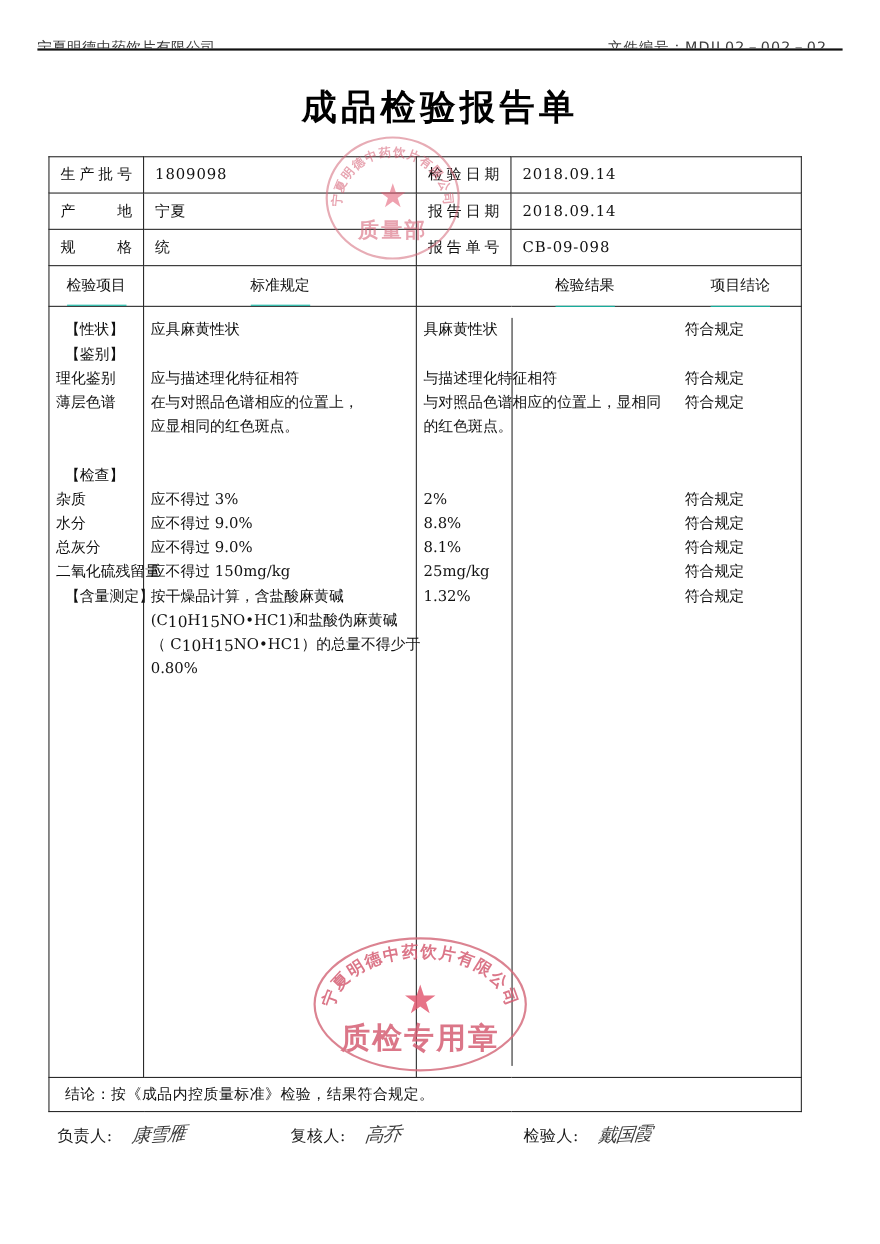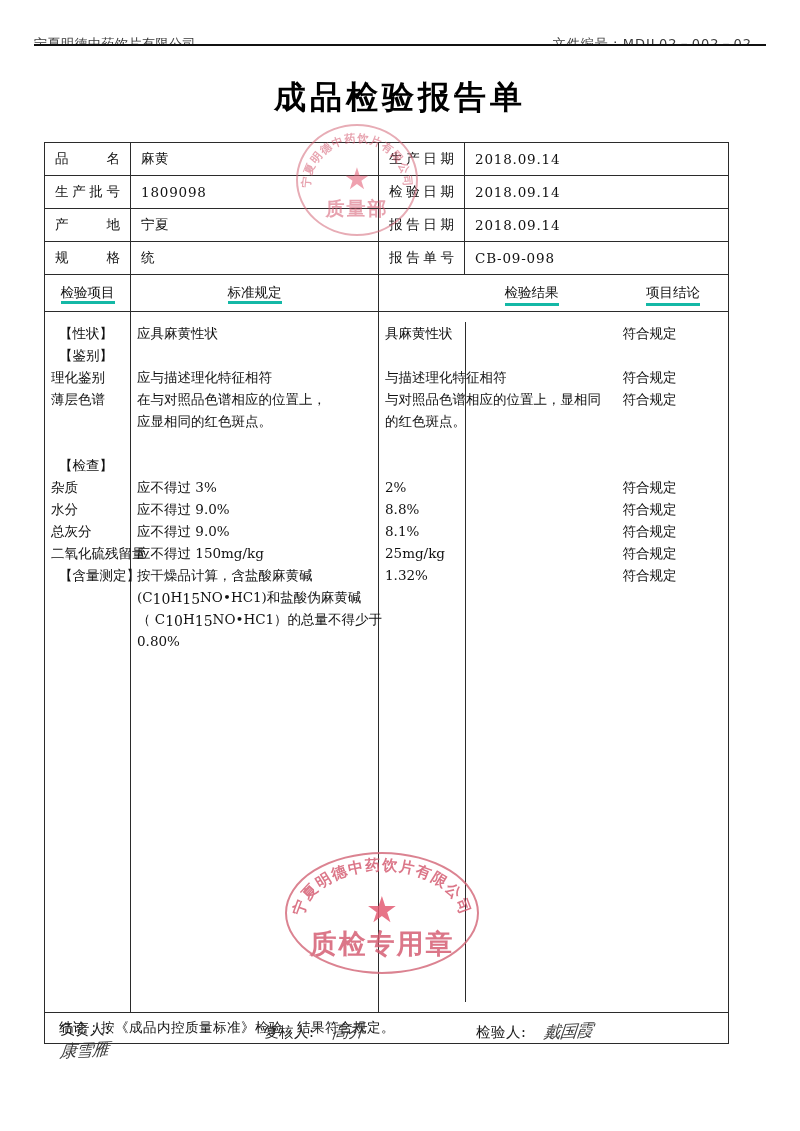--- a/index.html
+++ b/index.html
@@ -98,22 +98,22 @@
   }
 
   
   .col-head {
     height: 36px;
     text-align: center;
     vertical-align: middle !important;
     font-size: 14px;
   }
   .col-head span {
-    border-bottom: 3px solid #14b8a6;
-    padding-bottom: 1px;
+    border-bottom: 1px solid #14b8a6;
+    padding-bottom: 9px;
   }
 
   
   .body-cell {
     height: 690px;
     padding: 10px 0 0 0 !important;
     vertical-align: top;
   }
   .body-cell .lines {
     line-height: 22px;
@@ -161,21 +161,21 @@
   .sign-item .sig-name {
     margin-left: 18px;
     font-family: "DejaVu Serif", "Liberation Serif", serif;
     font-style: italic;
     font-size: 17px;
     color: #2c2c2c;
     transform: skewX(-8deg) rotate(-3deg);
     letter-spacing: -1px;
     opacity: .92;
   }
-  #sign-0 { left: 6px; flex-direction: column; }
+  #sign-0 { left: 16px; }
   #sign-1 { left: 228px; }
   #sign-2 { left: 440px; }
 
   
   .seal {
     position: absolute;
     border: 2.5px solid #d4697a;
     border-radius: 50%;
     color: #d0566c;
     pointer-events: none;
@@ -247,26 +247,20 @@
 
 <table class="doc-table">
   <colgroup>
     <col style="width:86px">
     <col style="width:248px">
     <col style="width:86px">
     <col style="width:264px">
   </colgroup>
   <tbody>
 
-    <tr>
-      <td class="info-label">品　　名</td>
-      <td class="info-value">麻黄</td>
-      <td class="info-label">生产日期</td>
-      <td class="info-value num">2018.09.14</td>
-    </tr>
     <tr>
       <td class="info-label">生产批号</td>
       <td class="info-value num">1809098</td>
       <td class="info-label">检验日期</td>
       <td class="info-value num">2018.09.14</td>
     </tr>
     <tr>
       <td class="info-label">产　　地</td>
       <td class="info-value">宁夏</td>
       <td class="info-label">报告日期</td>

